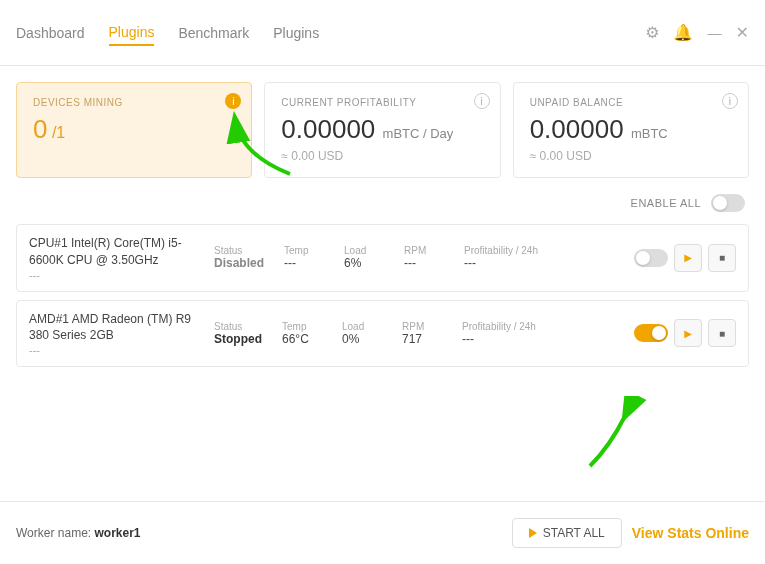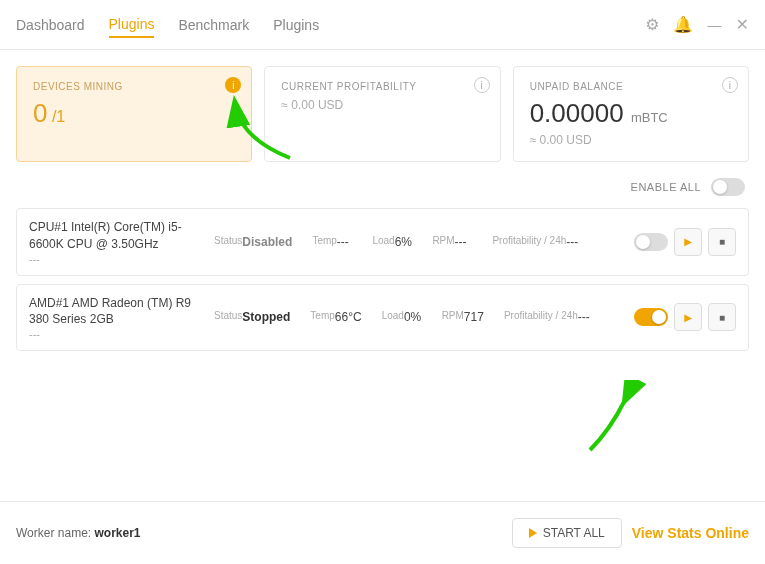--- a/index.html
+++ b/index.html
@@ -11,21 +11,21 @@
       overflow: hidden;
       font-size: 13px;
       color: #333;
     }
 
     
     .title-bar {
       display: flex;
       align-items: center;
       padding: 0 16px;
-      height: 50px;
+      height: 66px;
       border-bottom: 1px solid #e8e8e8;
       background: #fff;
     }
     .nav-tabs {
       display: flex;
       gap: 24px;
       align-items: center;
       flex: 1;
     }
     .nav-tab {
@@ -204,21 +204,21 @@
       color: #aaa;
     }
     .device-stats {
       display: flex;
       gap: 20px;
       flex: 1;
       align-items: flex-start;
     }
     .device-stat {
       display: flex;
-      flex-direction: row;
+      flex-direction: column;
       min-width: 40px;
     }
     .device-stat-label {
       font-size: 10px;
       color: #aaa;
       text-transform: capitalize;
     }
     .device-stat-value {
       font-size: 12px;
       color: #444;
@@ -357,20 +357,24 @@
       <div class="info-icon">i</div>
       <div class="stat-card-label">DEVICES MINING</div>
       <div class="stat-card-value">
         <span>0</span><span class="sub"> /</span><span class="sub">1</span>
       </div>
     </div>
 
     <div class="stat-card">
       <div class="info-icon-light">i</div>
       <div class="stat-card-label">CURRENT PROFITABILITY</div>
+      <div class="stat-card-value">
+        <span>0.00000</span>
+        <span style="font-size:13px;color:#888;">mBTC / Day</span>
+      </div>
       <div class="stat-card-usd">≈ 0.00 USD</div>
     </div>
 
     <div class="stat-card">
       <div class="info-icon-light">i</div>
       <div class="stat-card-label">UNPAID BALANCE</div>
       <div class="stat-card-value">
         <span>0.00000</span>
         <span style="font-size:13px;color:#888;">mBTC</span>
       </div>

